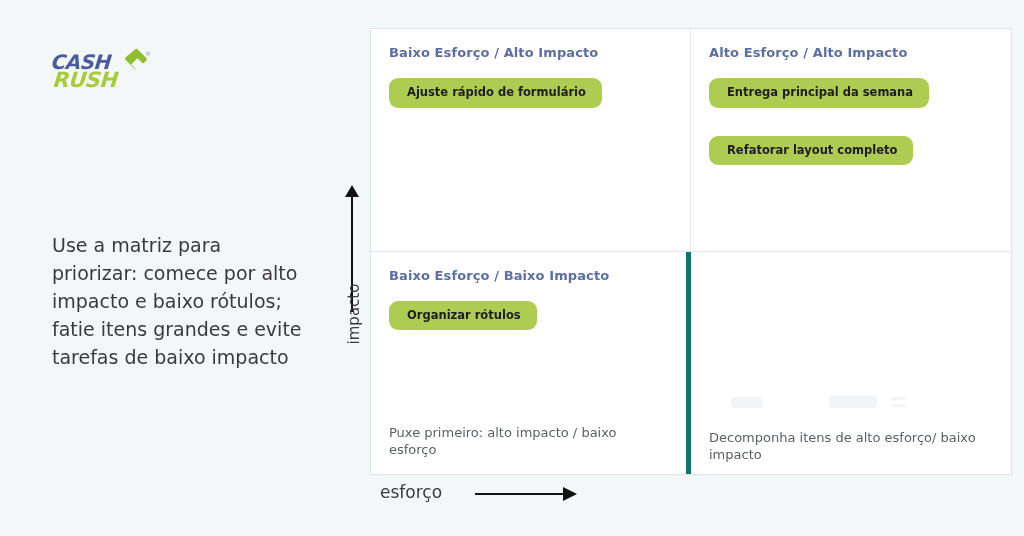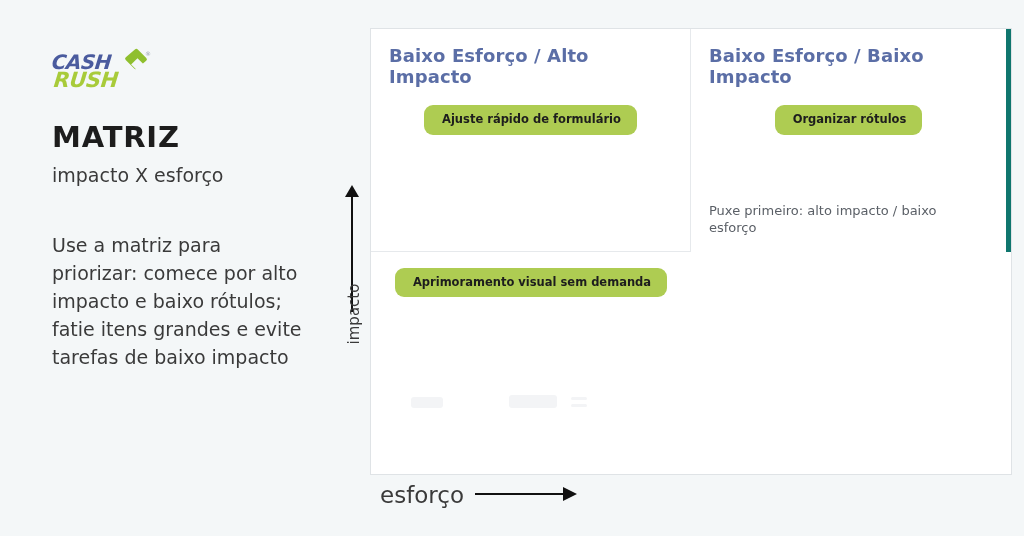--- a/index.html
+++ b/index.html
@@ -126,21 +126,21 @@
   }
 
   .x-axis {
     position: absolute;
     left: 380px; top: 482px;
     height: 24px;
   }
   .x-axis-label {
     position: absolute;
     left: 0; top: 0;
-    font-size: 23px;
+    font-size: 17px;
     color: #3a3a3a;
   }
   .x-axis-line {
     position: absolute;
     left: 95px; top: 11px;
     width: 92px; height: 2px;
     background: #111;
   }
   .x-axis-head {
     position: absolute;
@@ -167,31 +167,31 @@
     position: relative;
     box-sizing: border-box;
     padding: 16px 18px 14px 18px;
     overflow: hidden;
   }
   .q-tl { border-right: 1px solid #e6e9ec; border-bottom: 1px solid #e6e9ec; }
   .q-tr { border-bottom: 1px solid #e6e9ec; }
   .q-bl { border-right: 5px solid #0f766e; }
 
   .q-title {
-    font-size: 18px;
+    font-size: 13px;
     font-weight: 700;
     color: #5b6ea6;
     margin: 0 0 18px 0;
     letter-spacing: 0.1px;
   }
   .chips {
     display: flex;
     flex-direction: column;
-    align-items: center;
-    gap: 10px;
+    align-items: flex-start;
+    gap: 28px;
   }
   .chip {
     background: #aecc52;
     color: #1d1d1d;
     font-size: 11.5px;
     font-weight: 700;
     border-radius: 9px;
     padding: 9px 16px 9px 18px;
     line-height: 1;
     white-space: nowrap;
@@ -225,22 +225,20 @@
 <div class="left-panel">
 
   <div class="logo">
     <div class="logo-word logo-top">CASH</div>
     <div class="logo-mark"></div>
     <div class="logo-mark-notch"></div>
     <div class="logo-tm">®</div>
     <div class="logo-word logo-bottom">RUSH</div>
   </div>
 
-  <div class="page-title">MATRIZ</div>
-  <div class="page-subtitle">impacto X esforço</div>
   <div class="page-body">Use a matriz para priorizar: comece por alto impacto e baixo rótulos; fatie itens grandes e evite tarefas de baixo impacto</div>
 </div>
 
 <div class="y-axis">
   <div class="y-axis-head"></div>
   <div class="y-axis-line"></div>
   <div class="y-axis-label">impacto</div>
 </div>
 
 <div class="x-axis">
@@ -251,32 +249,37 @@
 
 <div class="matrix">
 
   <div class="quadrant q-tl">
     <div class="q-title">Baixo Esforço / Alto Impacto</div>
     <div class="chips">
       <div class="chip">Ajuste rápido de formulário</div>
     </div>
   </div>
 
+  <div class="quadrant q-tr">
+    <div class="q-title">Alto Esforço / Alto Impacto</div>
+    <div class="chips">
+      <div class="chip">Entrega principal da semana</div>
+      <div class="chip">Refatorar layout completo</div>
+    </div>
+  </div>
 
   <div class="quadrant q-bl">
     <div class="q-title">Baixo Esforço / Baixo Impacto</div>
     <div class="chips">
       <div class="chip">Organizar rótulos</div>
     </div>
     <div class="q-note">Puxe primeiro: alto impacto / baixo esforço</div>
   </div>
 
   <div class="quadrant q-br">
-    <div class="chips">
-      <div class="chip">Aprimoramento visual sem demanda</div>
-    </div>
     <div class="ghost ghost-a"></div>
     <div class="ghost ghost-b"></div>
     <div class="ghost ghost-c"></div>
     <div class="ghost ghost-d"></div>
+    <div class="q-note two-line">Decomponha itens de alto esforço/ baixo impacto</div>
   </div>
 
 </div>
 
 </body></html>

